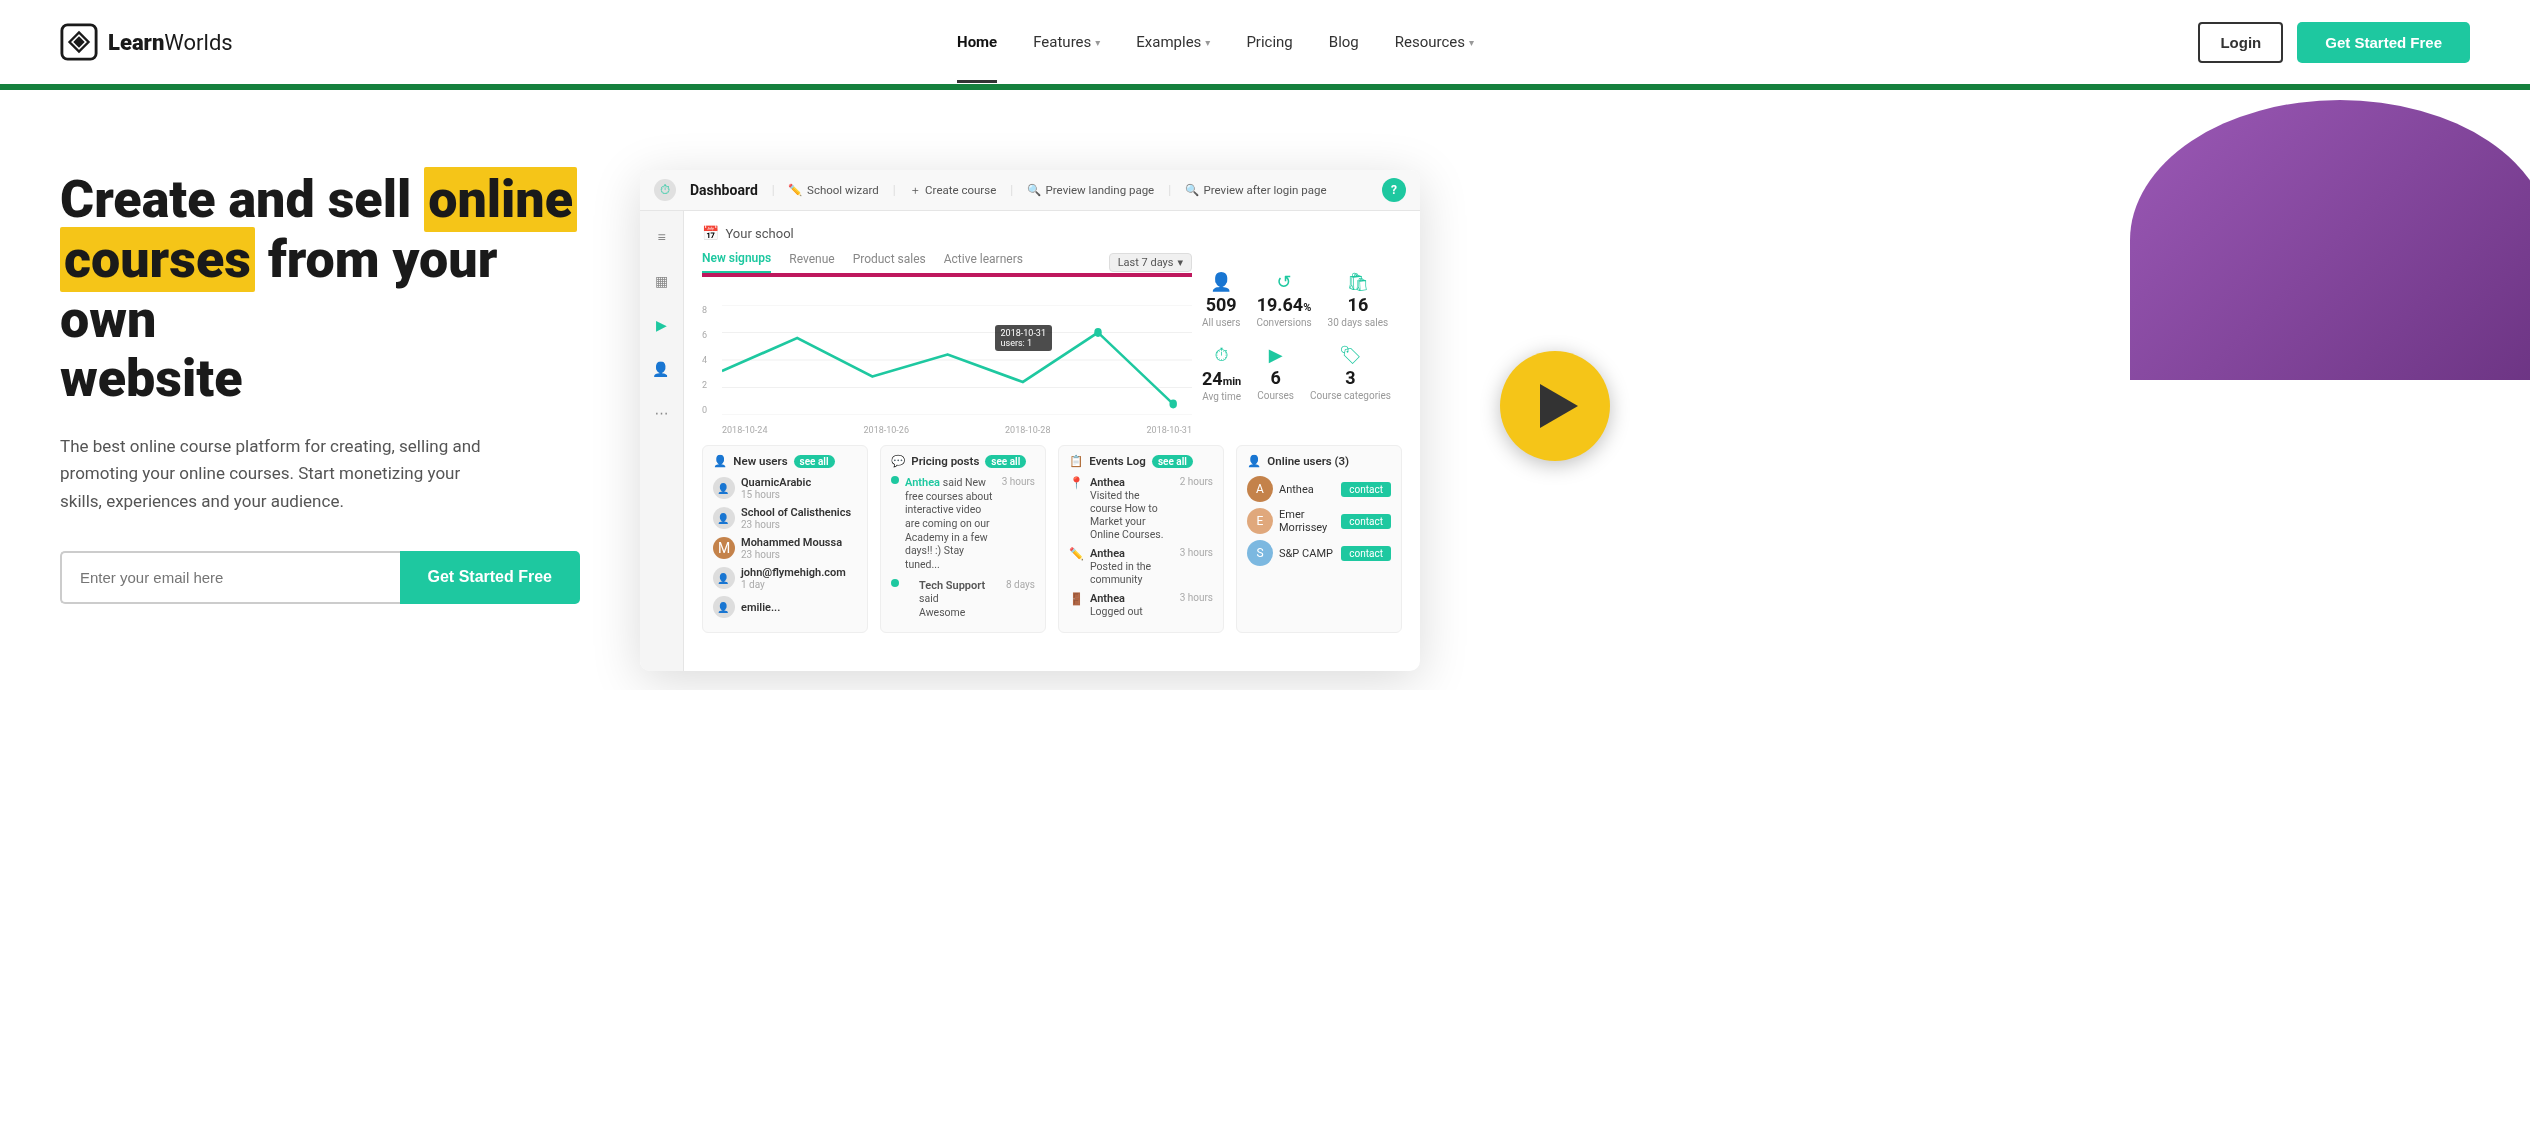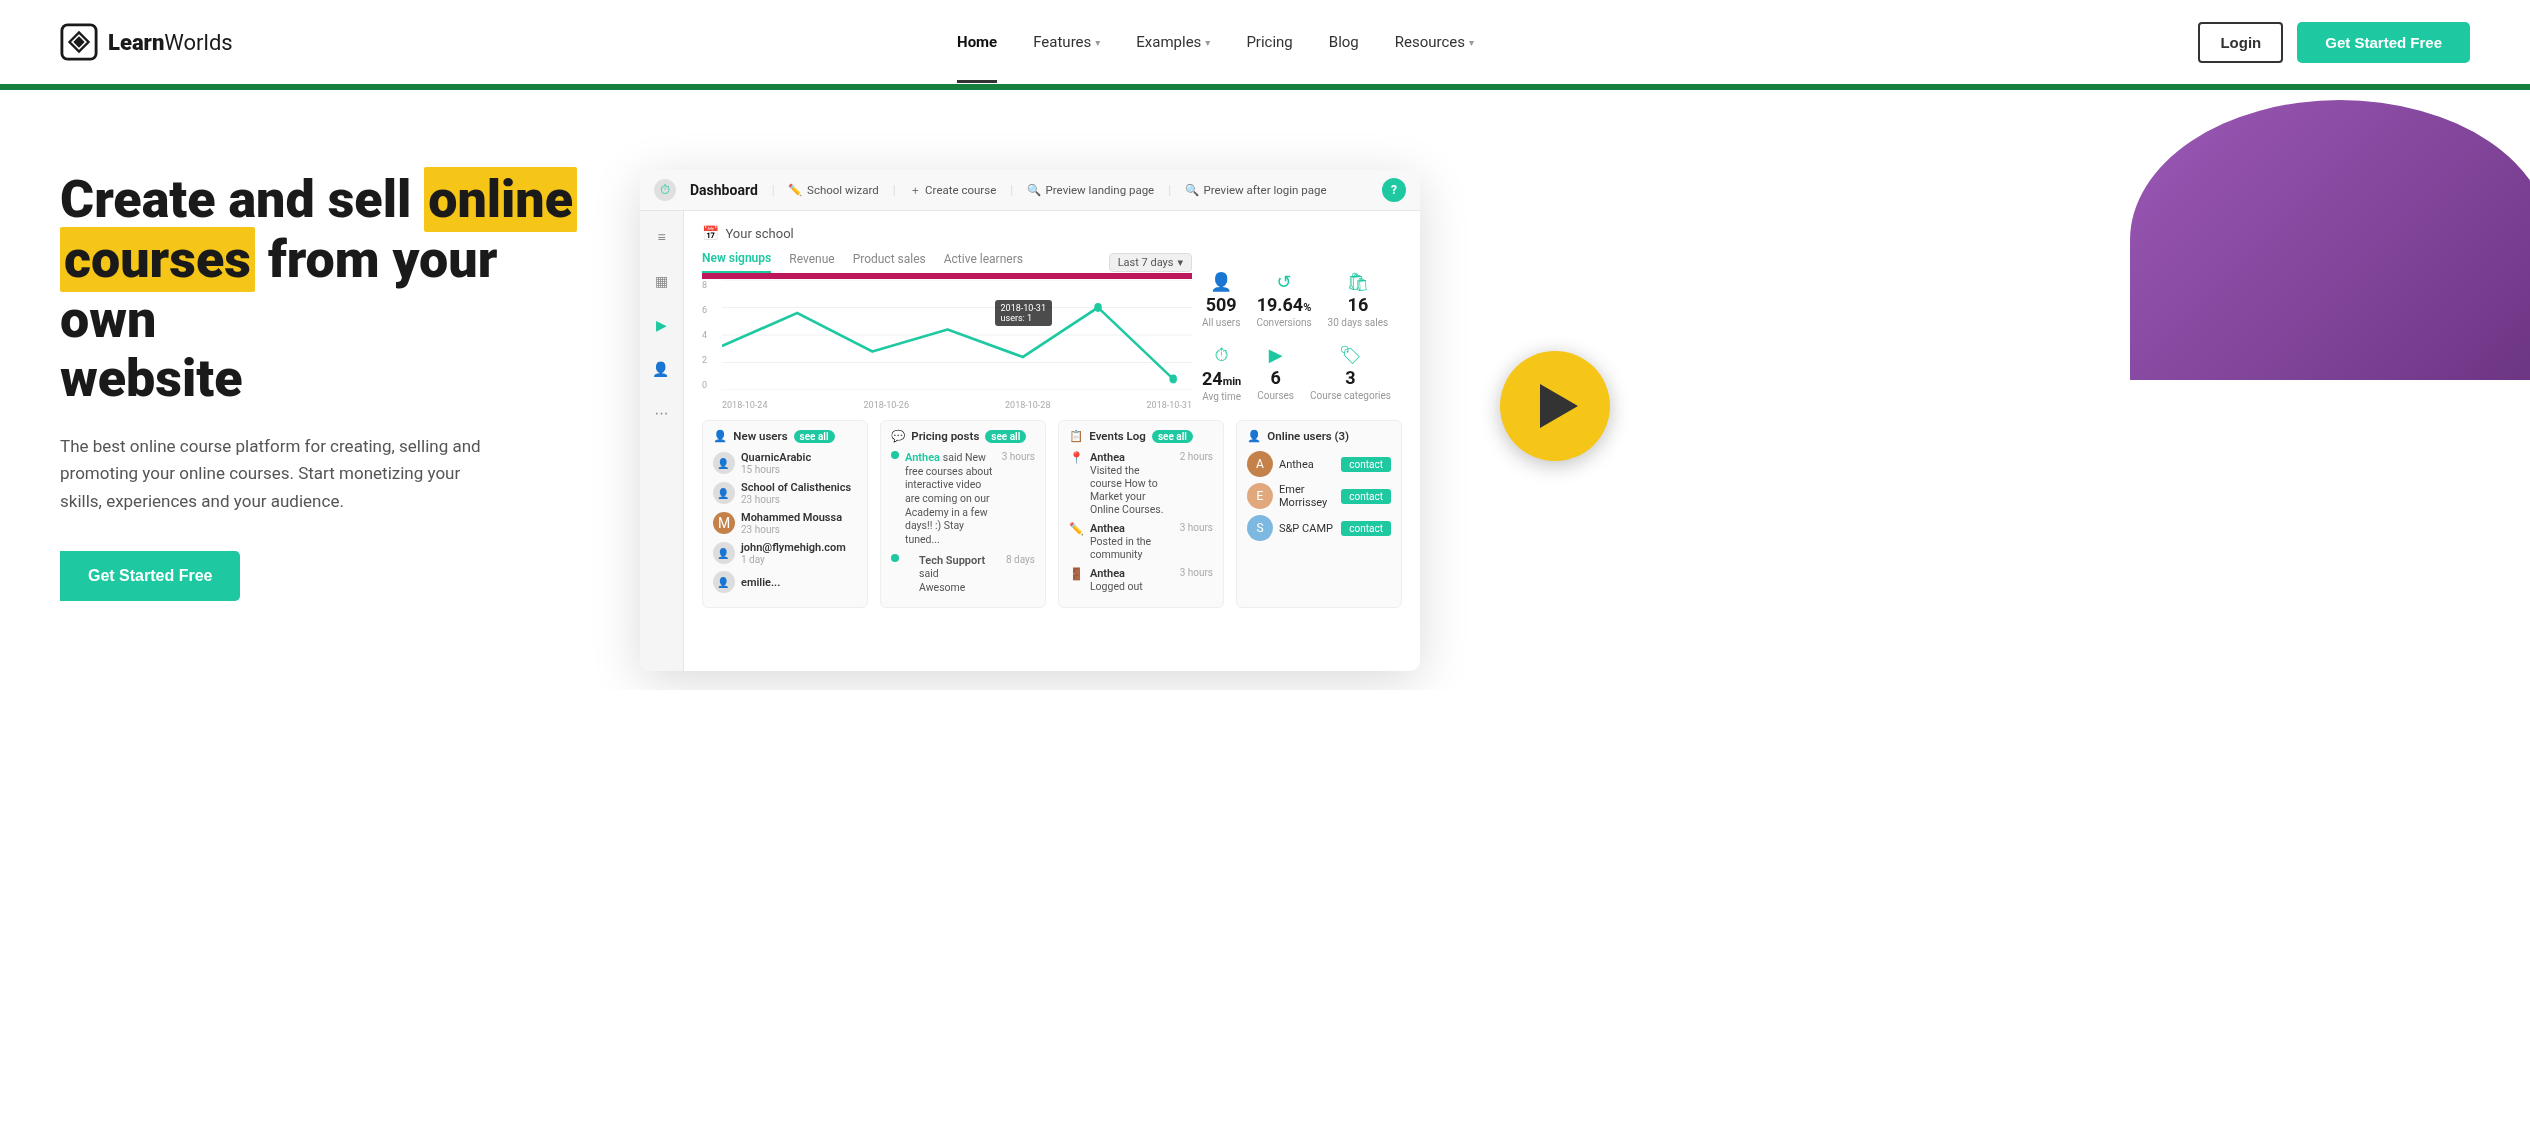--- a/index.html
+++ b/index.html
@@ -262,22 +262,22 @@
       font-size: 13px;
       color: #555;
     }
     .db-school-icon { color: #1ec8a0; font-size: 14px; }
 
     
     .db-tabs {
       display: flex;
       align-items: center;
       gap: 18px;
-      border-bottom: 6px solid #be185d;
-      margin-bottom: 1px;
+      border-bottom: 4px solid #be185d;
+      margin-bottom: 28px;
     }
     .db-tab {
       font-size: 12px;
       color: #888;
       padding-bottom: 6px;
       cursor: pointer;
     }
     .db-tab.active {
       color: #1ec8a0;
       border-bottom: 2px solid #1ec8a0;
@@ -500,20 +500,21 @@
 </header>
 
 <section class="hero">
   <div class="hero-left">
     <h1 class="hero-heading">
       <span>Create and sell </span><span class="highlight-yellow">online</span><br>
       <span class="highlight-yellow">courses</span><span> from your own<br>website</span>
     </h1>
     <p class="hero-subtext">The best online course platform for creating, selling and promoting your online courses. Start monetizing your skills, experiences and your audience.</p>
     <div class="email-row">
+      <input type="email" class="email-input" placeholder="Enter your email here" style="">
       <button class="btn-started-hero">Get Started Free</button>
     </div>
   </div>
 
   <div class="hero-right">
 
     <div class="arc-decoration"></div>
 
     <div class="dashboard-card">
 

